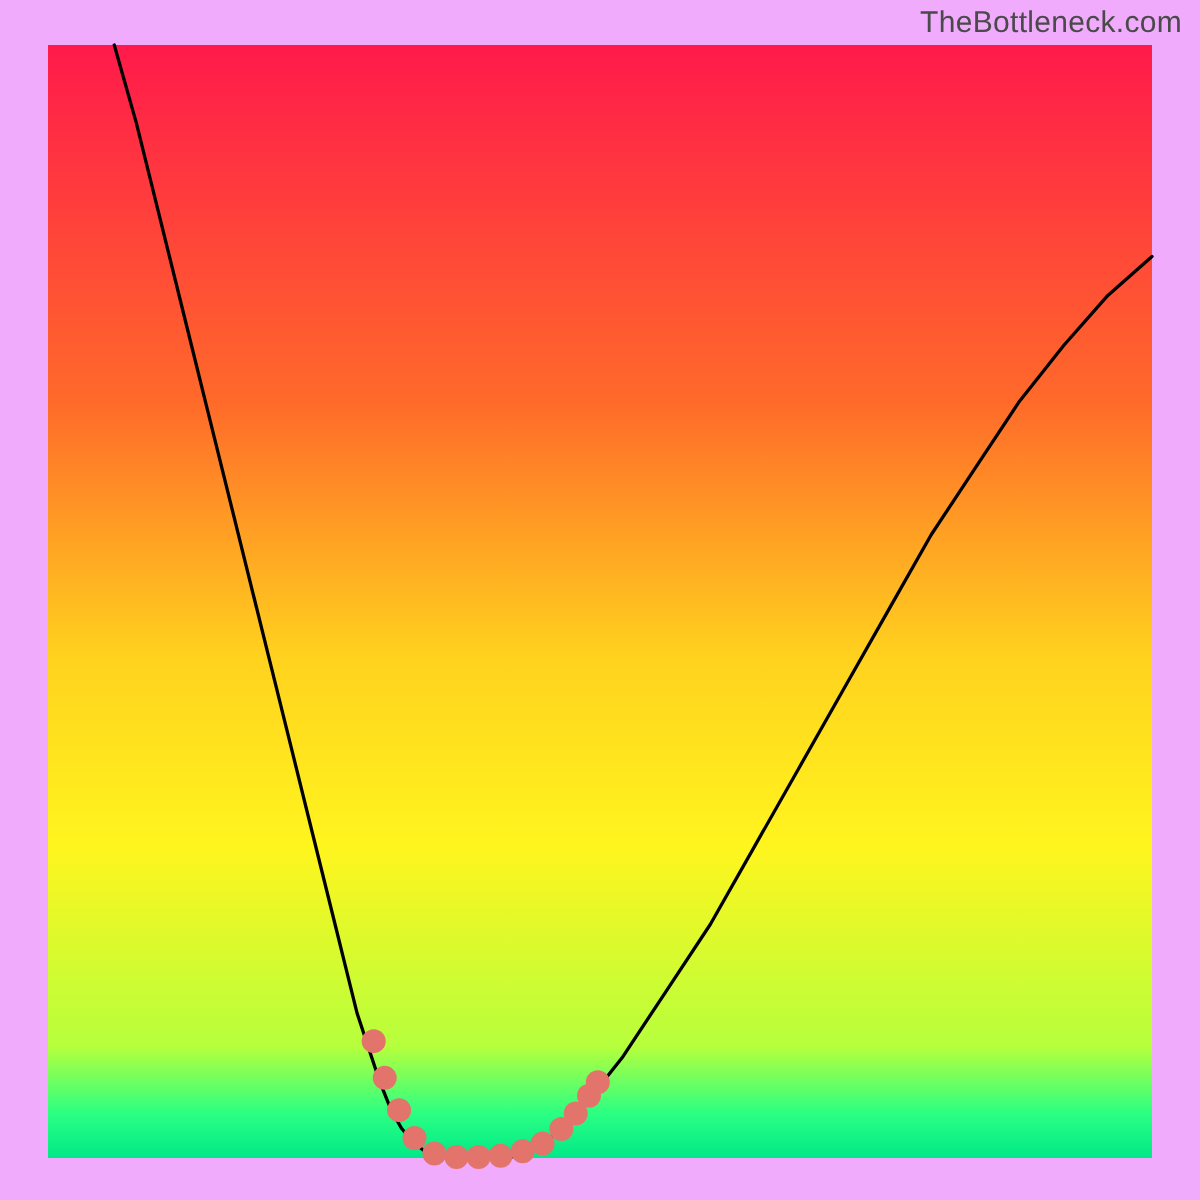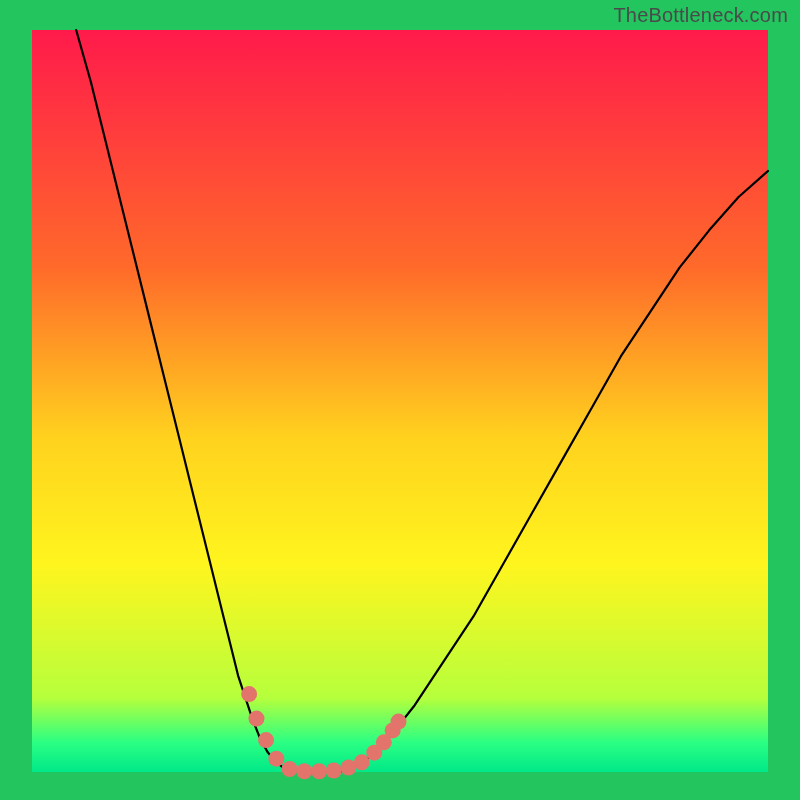--- a/index.html
+++ b/index.html
@@ -8,21 +8,21 @@
     width: 800px;
     height: 800px;
     background: #000;
     font-family: Arial, Helvetica, sans-serif;
     overflow: hidden;
   }
   .stage {
     position: relative;
     width: 800px;
     height: 800px;
-    background: #22c55e;
+    background: #f0abfc;
   }
   .watermark {
     position: absolute;
     top: 4px;
     right: 12px;
     color: #4a4a4a;
     font-size: 20px;
     font-weight: 500;
     letter-spacing: 0.2px;
     user-select: none;

